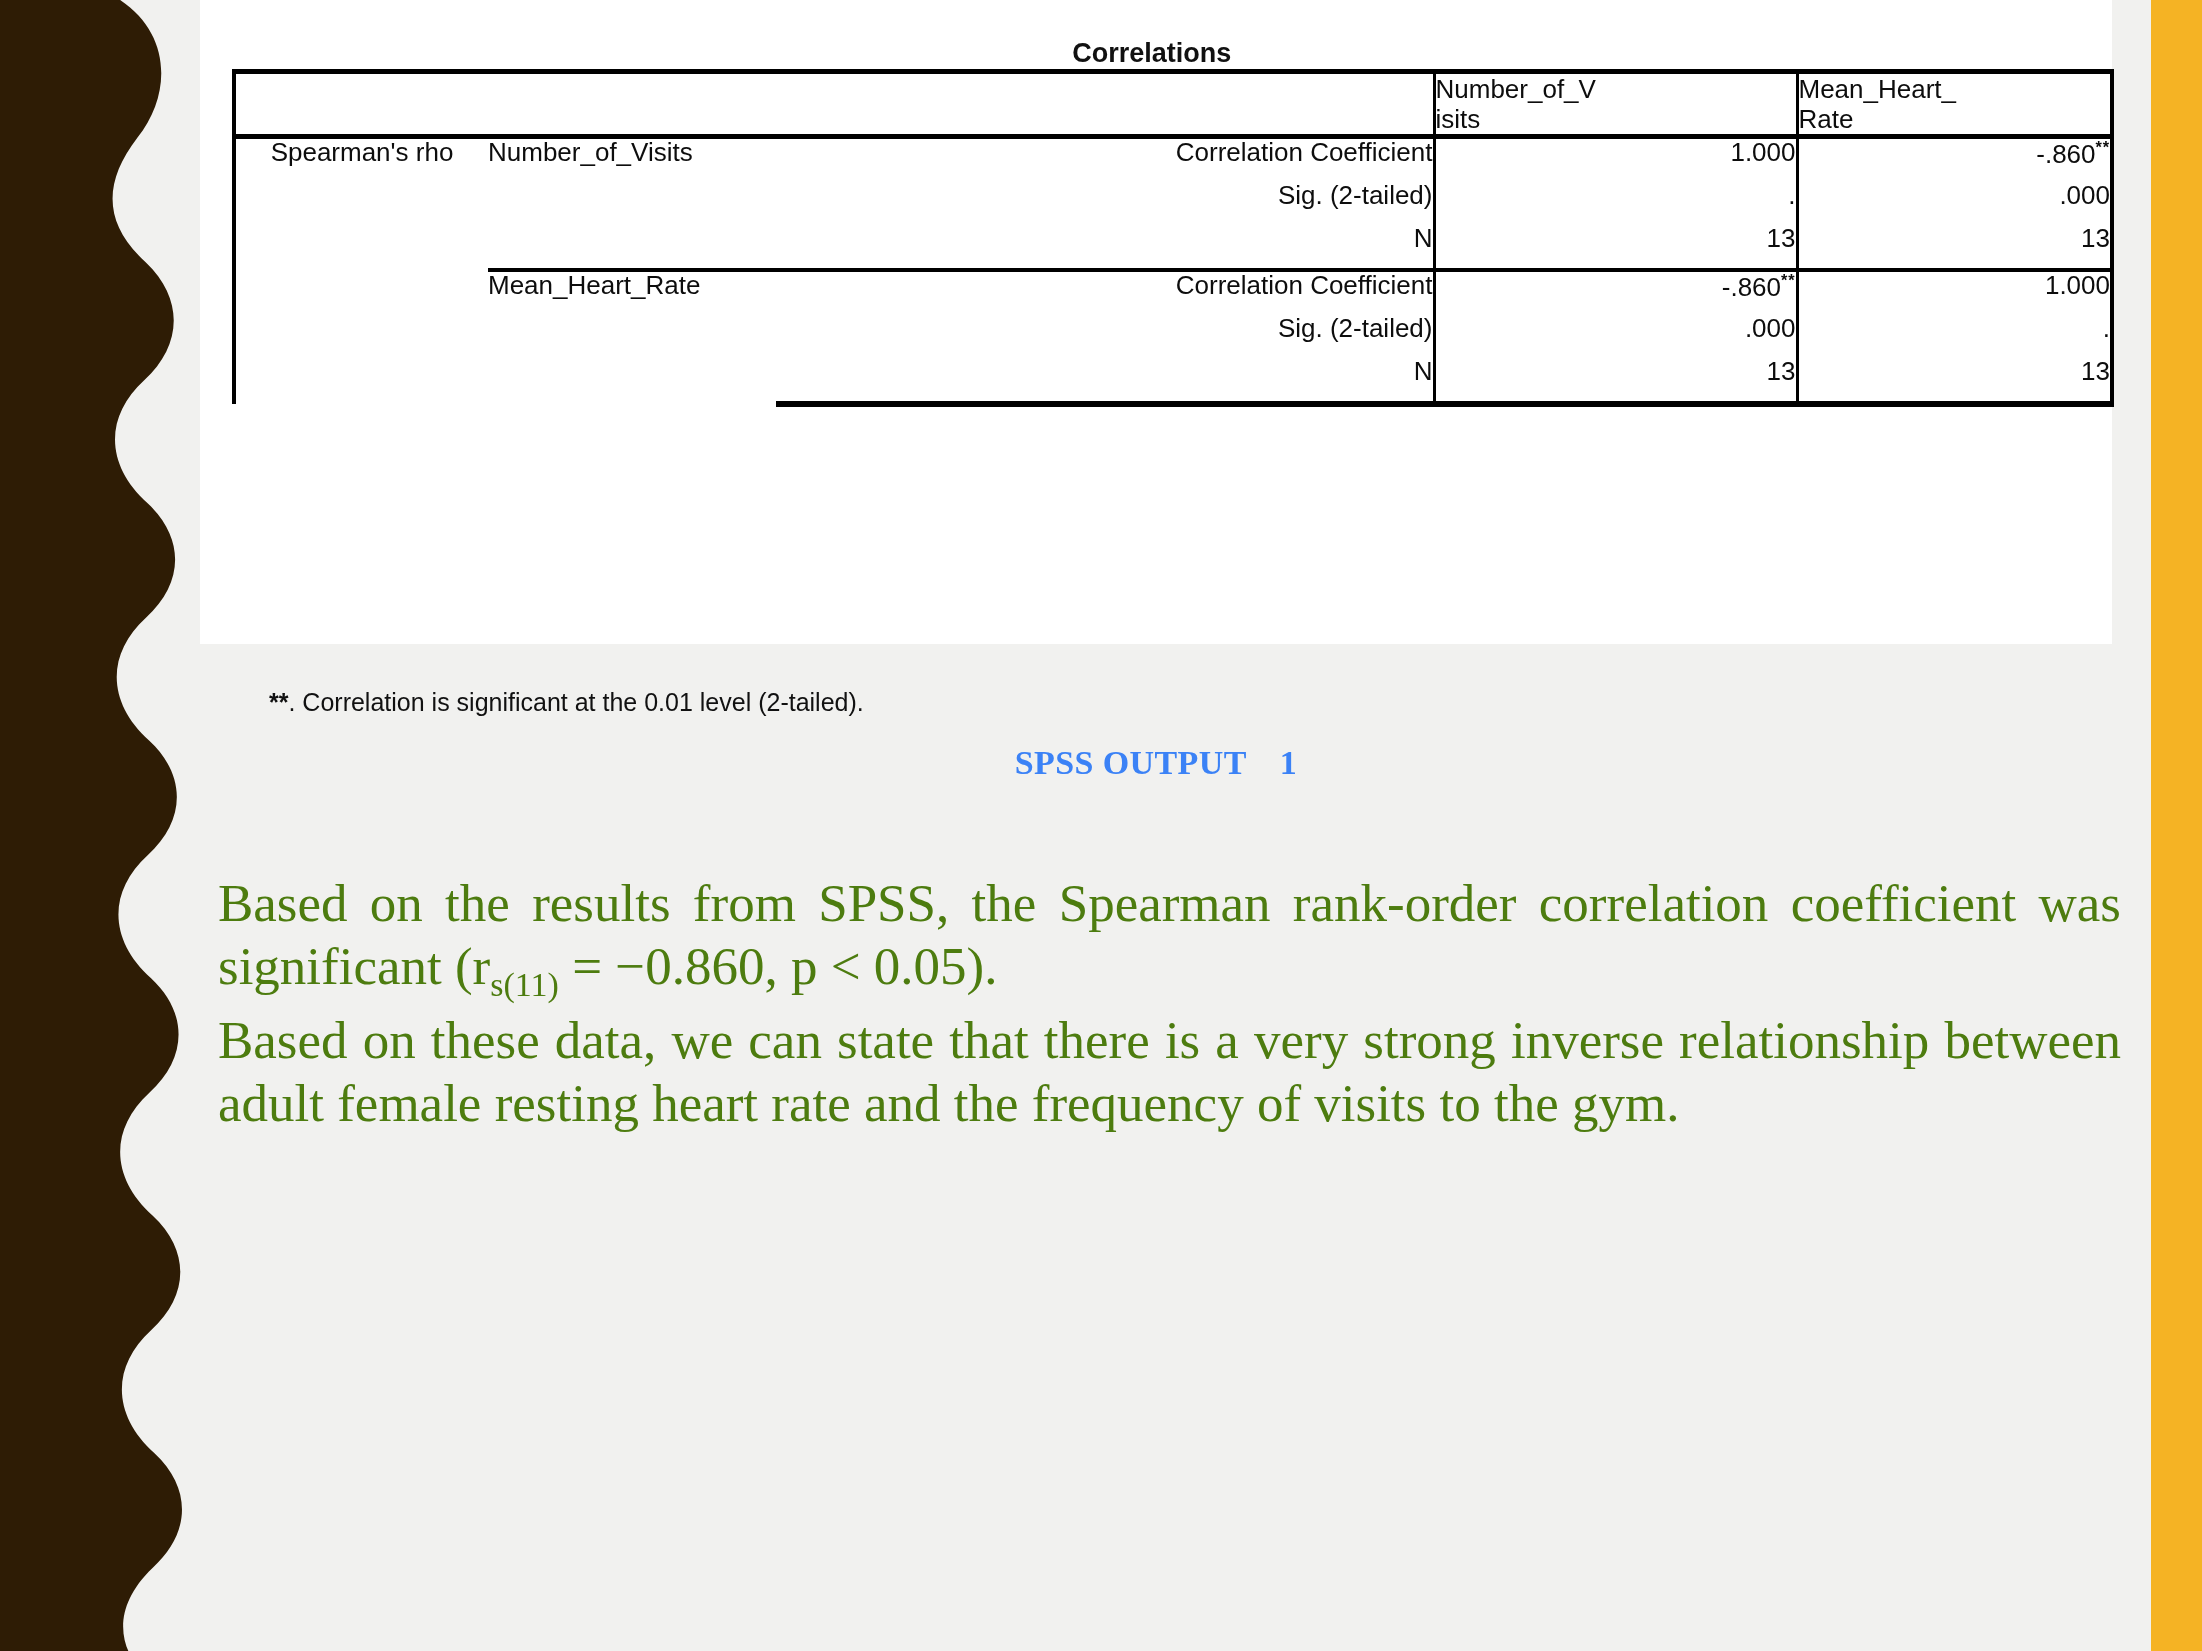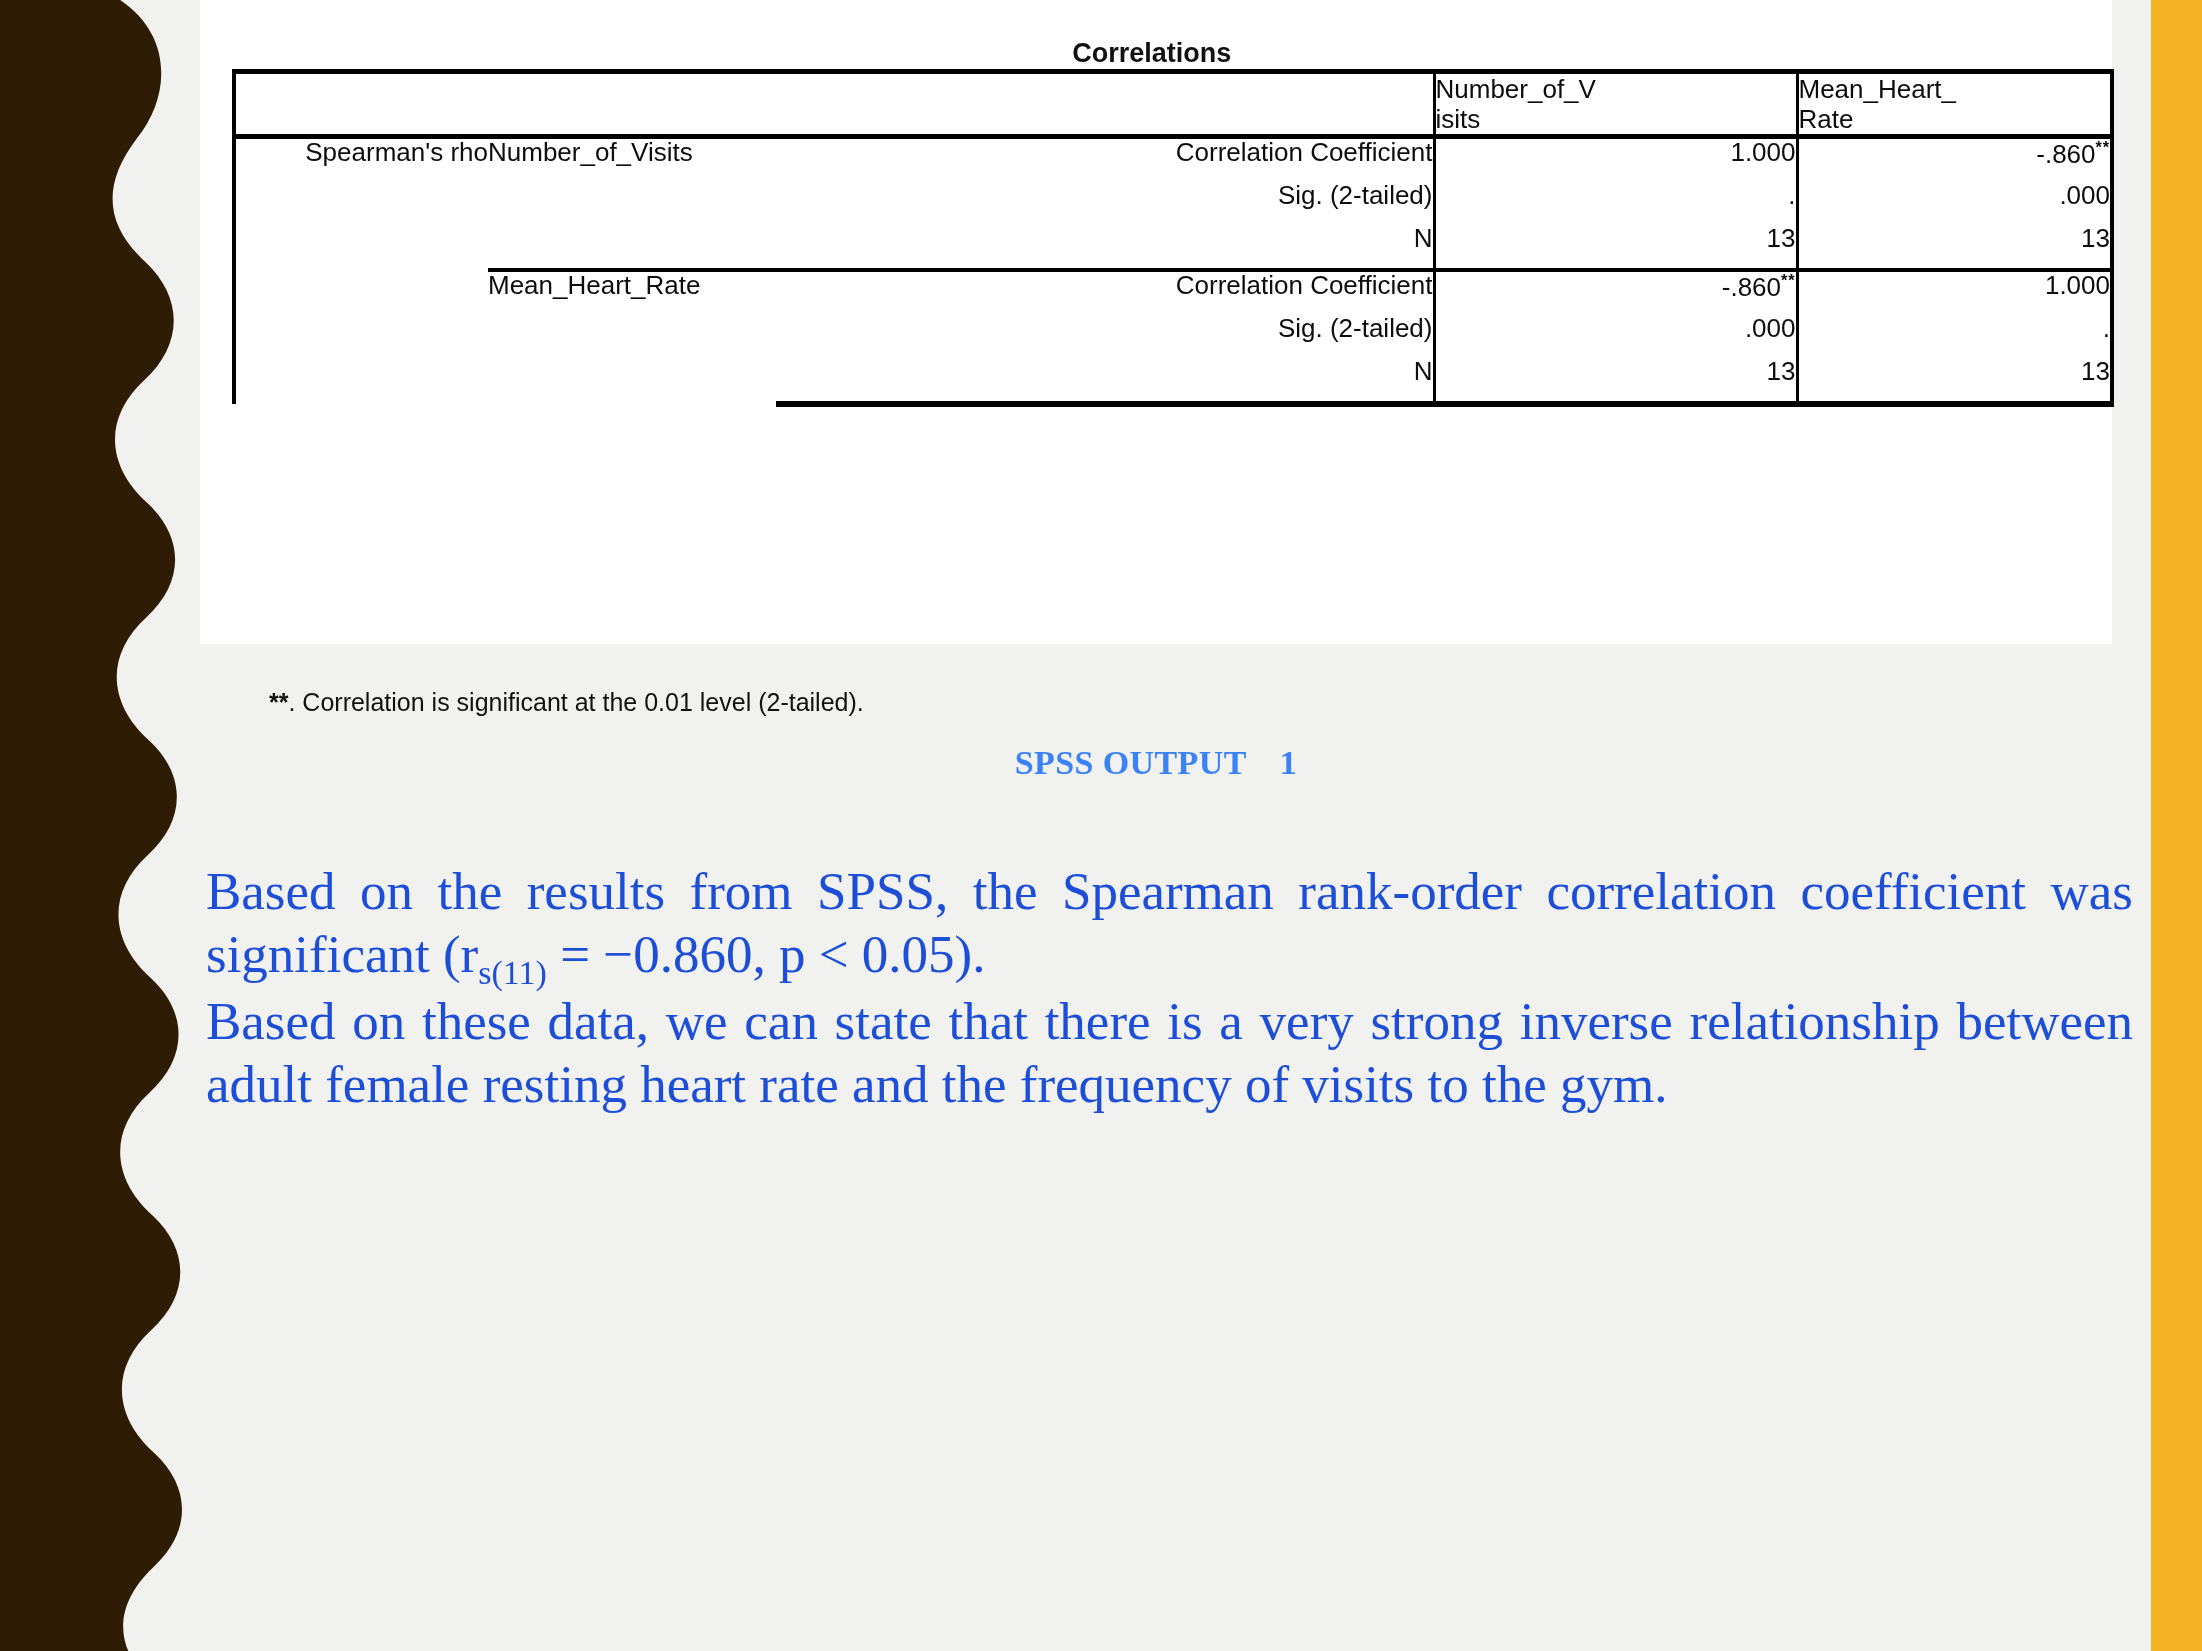--- a/index.html
+++ b/index.html
@@ -101,21 +101,21 @@
   .bdr-vert   { border-left: 3.4px solid #000; }
   .hdr-bottom { border-bottom: 5.2px solid #000; }
 
   .hdr-cell {
     padding: 12px 8.6px 13.8px 8.6px;
     line-height: 1.16;
     font-size: 26px;
   }
   .hdr-blank { }
 
-  .cell-rho  { padding: 10.3px 0 0 15.5px; text-align: right; white-space: nowrap; }
+  .cell-rho  { padding: 10.3px 0 0 15.5px; text-align: center; white-space: nowrap; }
   .cell-var  { padding: 10.3px 0 0 0; text-align: left; white-space: nowrap; }
   .cell-stat { padding: 10.3px 0 0 15.5px; text-align: right; white-space: nowrap; }
   .cell-num  { padding: 10.3px 19px 0 0; text-align: right; white-space: nowrap; }
 
   .stat-row td { line-height: 1.0; height: 43px; }
 
   .sup {
     font-size: 16.3px;
     vertical-align: super;
     letter-spacing: 0.9px;
@@ -154,25 +154,25 @@
 
   
   #body-text {
     position: absolute;
     left: 206px;
     top: 860px;
     width: 1927px;
     z-index: 3;
   }
   p.para {
-    margin: 0;
+    margin: 12px;
     font-family: "Liberation Serif", serif;
     font-size: 53px;
     line-height: 1.18;
-    color: #1d4ed8;
+    color: #4d7c0f;
     text-align: justify;
     text-justify: inter-word;
     padding: 0;
   }
   p.para.p2 { margin-top: 5.2px; }
   .sub {
     font-size: 34px;
     vertical-align: sub;
     line-height: 0;
   }

